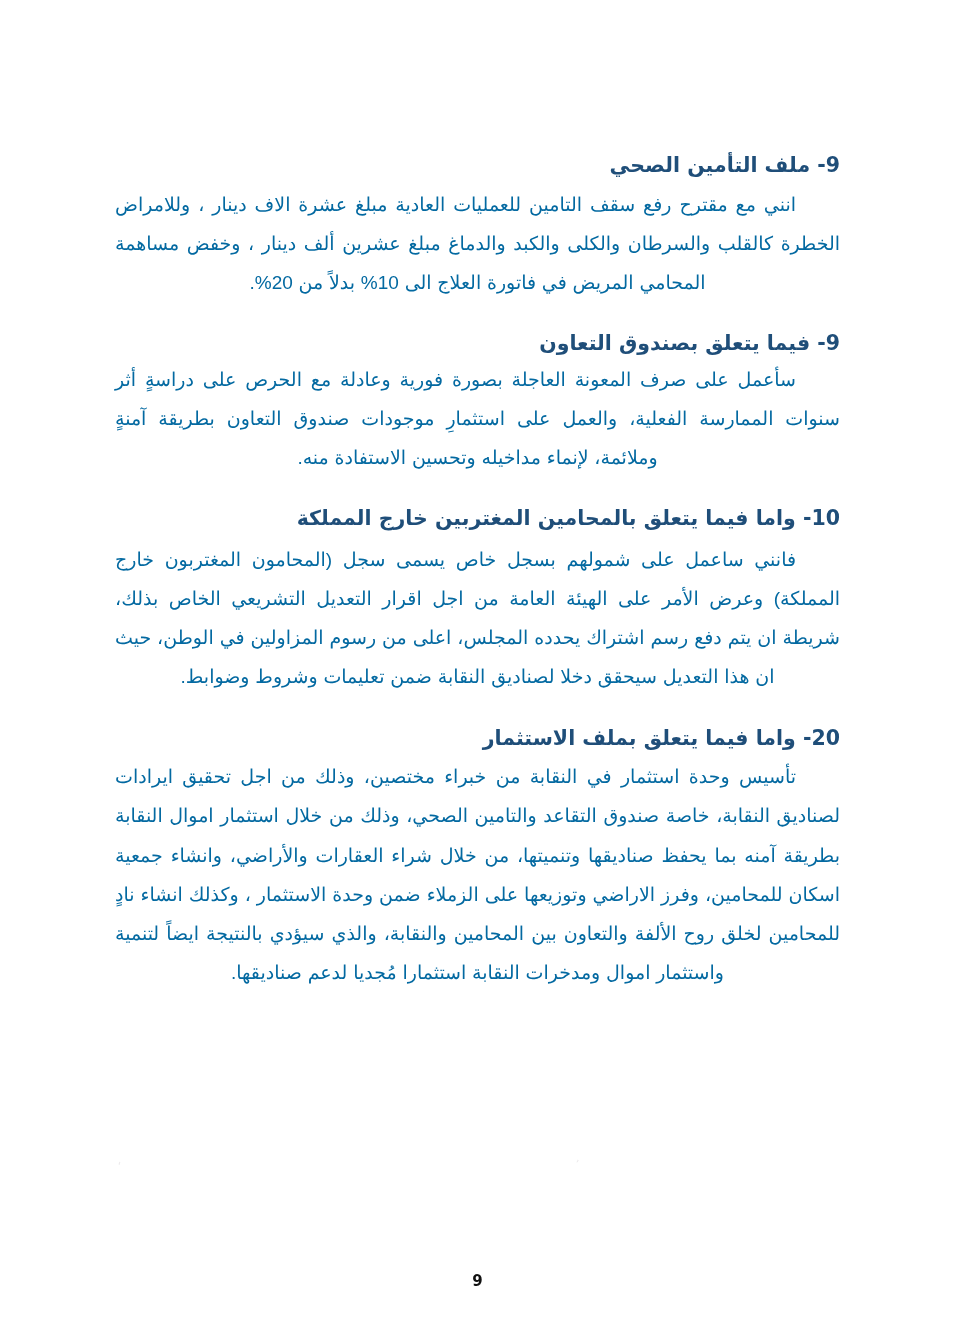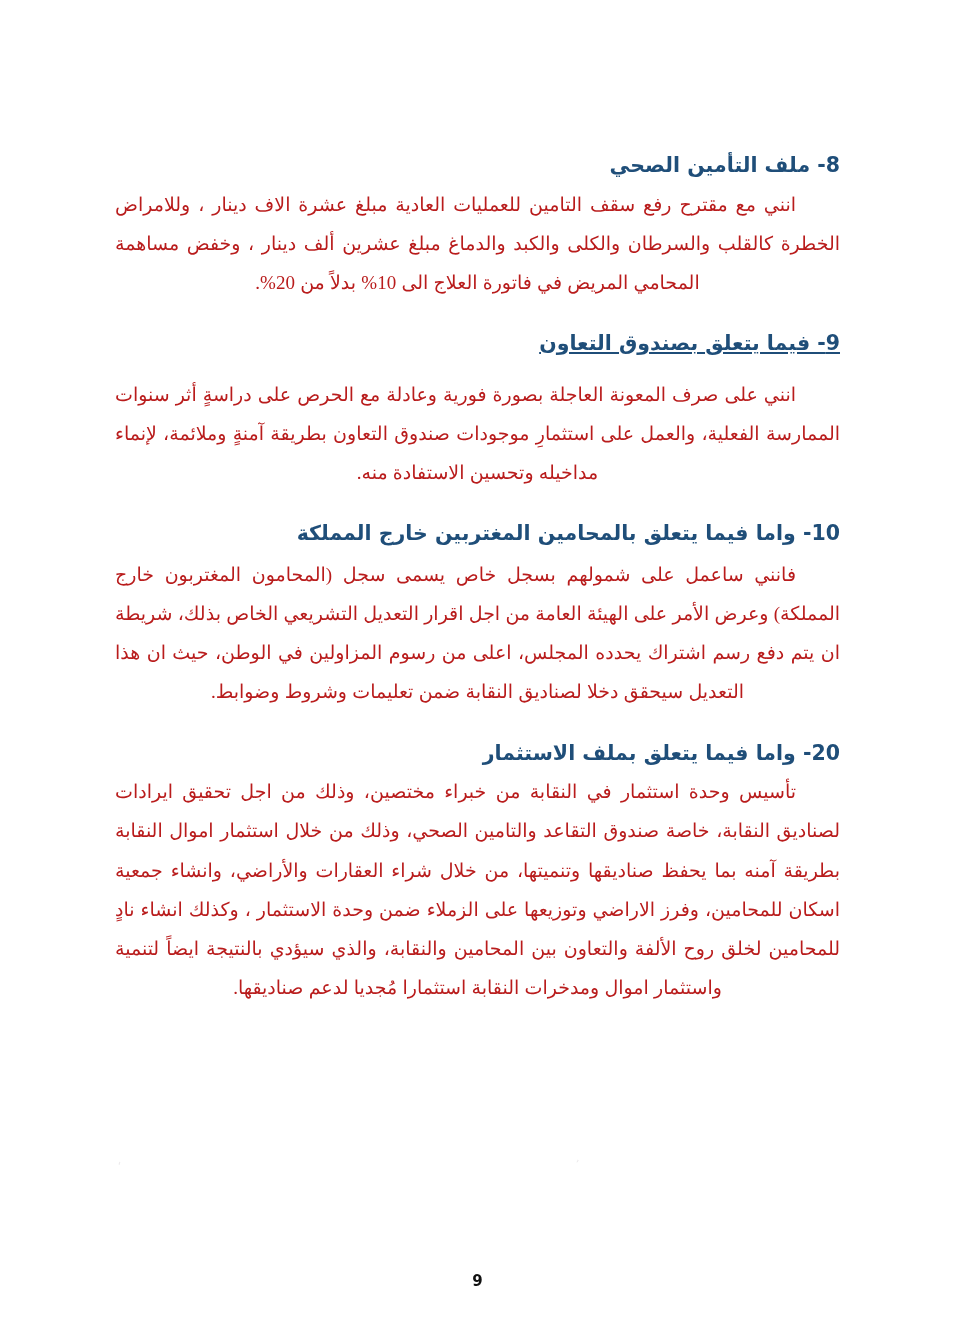--- a/index.html
+++ b/index.html
@@ -55,36 +55,36 @@
     font-weight: bold;
     font-size: 20.5px;
     line-height: 1.5;
     text-align: right;
     direction: rtl;
     margin: 0 0 6px 0;
     white-space: nowrap;
   }
 
   .section-body {
-    color: #b91c1c;
-    font-family: Liberation Serif, serif;
+    color: #0369a1;
+    font-family: Liberation Sans, sans-serif;
     font-size: 19px;
     line-height: 2.06;
     text-align: justify;
     text-align-last: center;
     text-indent: 44px;
     direction: rtl;
     margin: 0 0 22px 0;
     word-spacing: 0.5px;
   }
 
   
   .section.s8  .section-heading { margin-bottom: 4px; }
   .section.s8  .section-body    { margin-bottom: 26px; }
-  .section.s9  .section-heading { margin-bottom: 16px; text-decoration: underline; }
+  .section.s9  .section-heading { margin-bottom: 1px; }
   .section.s9  .section-body    { margin-bottom: 26px; }
   .section.s10 .section-heading { }
   .section.s10 .section-body    { margin-bottom: 26px; }
   .section.s11 .section-heading { margin-bottom: 4px; }
   .section.s11 .section-body    { margin-bottom: 0; }
 
   .page-number {
     position: absolute;
     left: 0;
     right: 0;
@@ -99,27 +99,27 @@
   }
 </style>
 </head>
 <body>
 
 <div class="page">
 
   <div class="content">
 
     <div class="section s8">
-      <h2 class="section-heading">8- ملف التأمين الصحي</h2>
+      <h2 class="section-heading">9- ملف التأمين الصحي</h2>
       <p class="section-body">انني مع مقترح رفع سقف التامين للعمليات العادية مبلغ عشرة الاف دينار ، وللامراض الخطرة كالقلب والسرطان والكلى والكبد والدماغ مبلغ عشرين ألف دينار ، وخفض مساهمة المحامي المريض في فاتورة العلاج الى 10% بدلاً من 20%.</p>
     </div>
 
     <div class="section s9">
       <h2 class="section-heading">9- فيما يتعلق بصندوق التعاون</h2>
-      <p class="section-body">انني على صرف المعونة العاجلة بصورة فورية وعادلة مع الحرص على دراسةٍ أثر سنوات الممارسة الفعلية، والعمل على استثمارِ موجودات صندوق التعاون بطريقة آمنةٍ وملائمة، لإنماء مداخيله وتحسين الاستفادة منه.</p>
+      <p class="section-body">سأعمل على صرف المعونة العاجلة بصورة فورية وعادلة مع الحرص على دراسةٍ أثر سنوات الممارسة الفعلية، والعمل على استثمارِ موجودات صندوق التعاون بطريقة آمنةٍ وملائمة، لإنماء مداخيله وتحسين الاستفادة منه.</p>
     </div>
 
     <div class="section s10">
       <h2 class="section-heading">10- واما فيما يتعلق بالمحامين المغتربين خارج المملكة</h2>
       <p class="section-body">فانني ساعمل على شمولهم بسجل خاص يسمى سجل (المحامون المغتربون خارج المملكة) وعرض الأمر على الهيئة العامة من اجل اقرار التعديل التشريعي الخاص بذلك، شريطة ان يتم دفع رسم اشتراك يحدده المجلس، اعلى من رسوم المزاولين في الوطن، حيث ان هذا التعديل سيحقق دخلا لصناديق النقابة ضمن تعليمات وشروط وضوابط.</p>
     </div>
 
     <div class="section s11">
       <h2 class="section-heading">20- واما فيما يتعلق بملف الاستثمار</h2>
       <p class="section-body">تأسيس وحدة استثمار في النقابة من خبراء مختصين، وذلك من اجل تحقيق ايرادات لصناديق النقابة، خاصة صندوق التقاعد والتامين الصحي، وذلك من خلال استثمار اموال النقابة بطريقة آمنه بما يحفظ صناديقها وتنميتها، من خلال شراء العقارات والأراضي، وانشاء جمعية اسكان للمحامين، وفرز الاراضي وتوزيعها على الزملاء ضمن وحدة الاستثمار ، وكذلك انشاء نادٍ للمحامين لخلق روح الألفة والتعاون بين المحامين والنقابة، والذي سيؤدي بالنتيجة ايضاً لتنمية واستثمار اموال ومدخرات النقابة استثمارا مُجديا لدعم صناديقها.</p>

